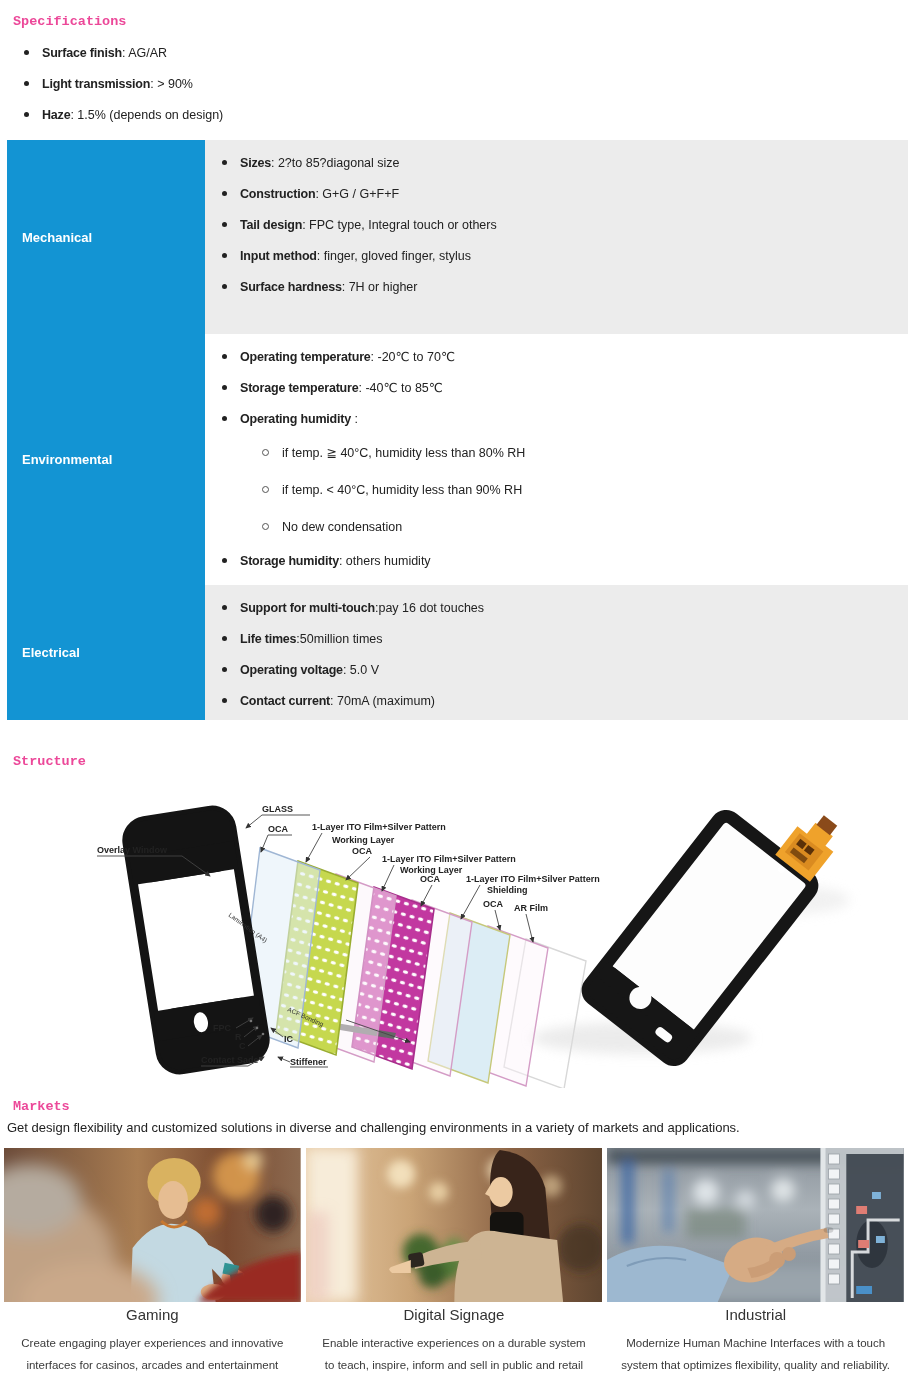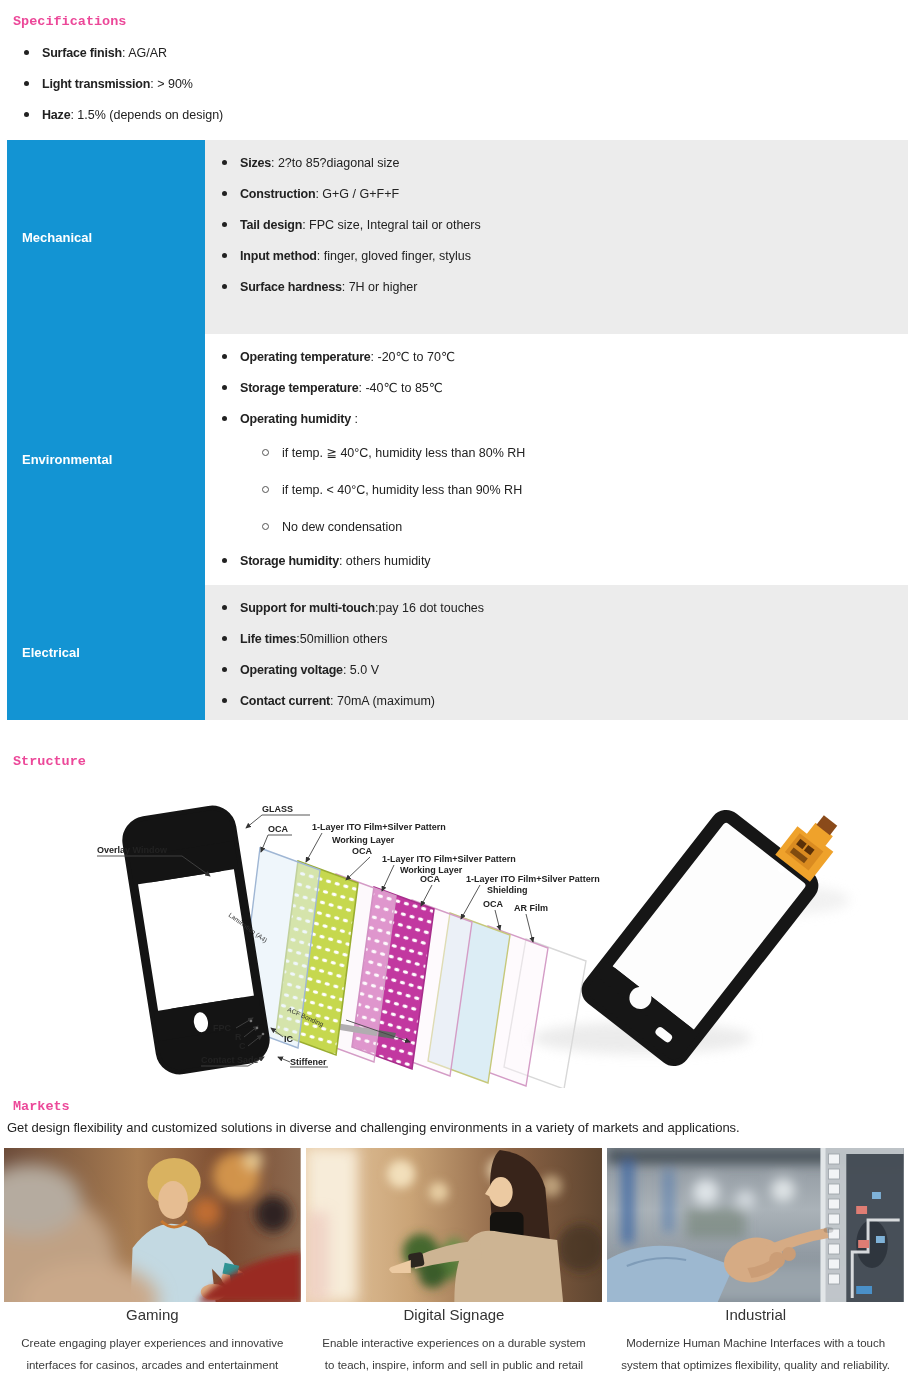--- a/index.html
+++ b/index.html
@@ -71,21 +71,21 @@
           <div class="item">
             <span class="marker"></span>
             <span class="txt"><b>Sizes</b><span>: 2?to 85?diagonal size</span></span>
           </div>
           <div class="item">
             <span class="marker"></span>
             <span class="txt"><b>Construction</b><span>: G+G / G+F+F</span></span>
           </div>
           <div class="item">
             <span class="marker"></span>
-            <span class="txt"><b>Tail design</b><span>: FPC size, Integral tail or others</span></span>
+            <span class="txt"><b>Tail design</b><span>: FPC type, Integral touch or others</span></span>
           </div>
           <div class="item">
             <span class="marker"></span>
             <span class="txt"><b>Input method</b><span>: finger, gloved finger, stylus</span></span>
           </div>
           <div class="item">
             <span class="marker"></span>
             <span class="txt"><b>Surface hardness</b><span>: 7H or higher</span></span>
           </div>
         </div>
@@ -125,21 +125,21 @@
       </div>
       <div class="spec-row" style="height: 135px;">
         <div class="cat">Electrical</div>
         <div class="content gray">
           <div class="item">
             <span class="marker"></span>
             <span class="txt"><b>Support for multi-touch</b><span>:pay 16 dot touches</span></span>
           </div>
           <div class="item">
             <span class="marker"></span>
-            <span class="txt"><b>Life times</b><span>:50million others</span></span>
+            <span class="txt"><b>Life times</b><span>:50million times</span></span>
           </div>
           <div class="item">
             <span class="marker"></span>
             <span class="txt"><b>Operating voltage</b><span>: 5.0 V</span></span>
           </div>
           <div class="item">
             <span class="marker"></span>
             <span class="txt"><b>Contact current</b><span>: 70mA (maximum)</span></span>
           </div>
         </div>

